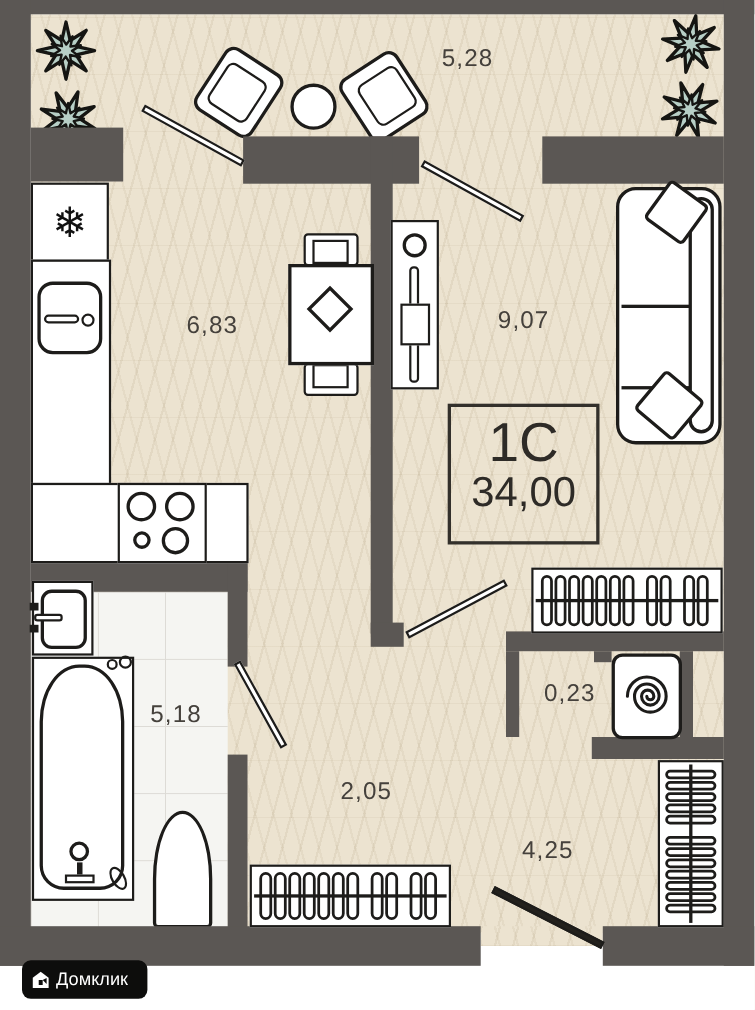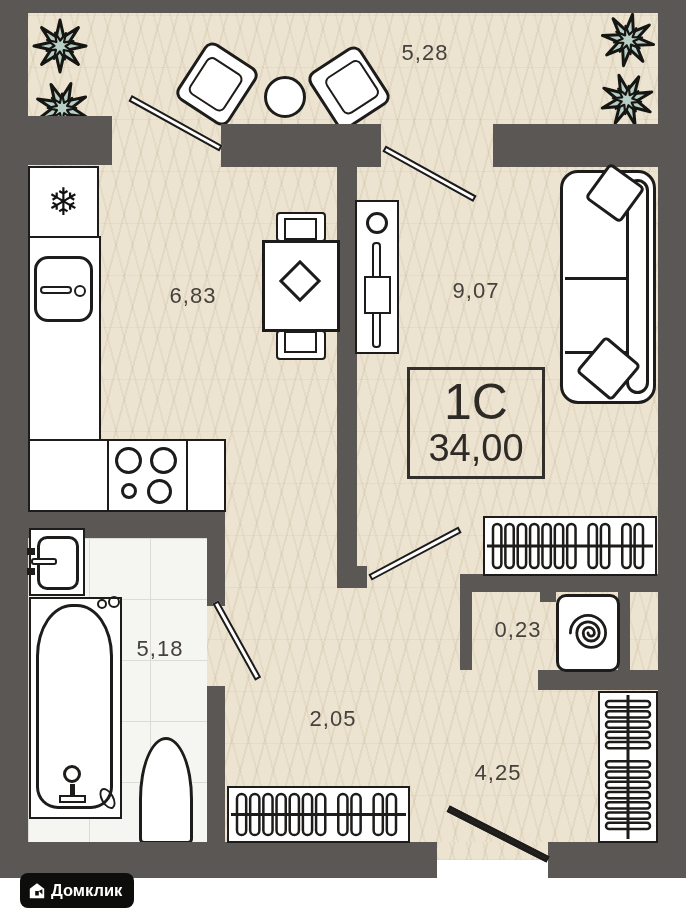--- a/index.html
+++ b/index.html
@@ -19,27 +19,27 @@
   .wall{position:absolute;background:#5b5754;z-index:2;}
   .furn{position:absolute;background:#fff;border:2.5px solid #1d1c1a;z-index:3;}
   .z1{z-index:1 !important;}
   .noborder{border:none;}
   .circle{border-radius:50%;}
   .door-leaf{position:absolute;background:#fff;border:2px solid #1d1c1a;z-index:4;}
   .area-label{position:absolute;z-index:5;font-size:22px;color:#45413c;letter-spacing:1px;
               transform:translateX(-50%);white-space:nowrap;}
   .balc-furn{position:absolute;background:#fff;border:3px solid #1d1c1a;z-index:1;}
   .plant{position:absolute;z-index:1;}
-  #unit-box{position:absolute;left:407px;top:367px;width:138px;height:112px;
+  #unit-box{position:absolute;left:407px;top:367px;width:138px;height:128px;
             border:3px solid #33302b;z-index:5;text-align:center;color:#2e2b27;}
   #unit-type{font-size:50px;line-height:52px;margin-top:6px;}
   #unit-area{font-size:38px;line-height:40px;}
   #logo{position:absolute;left:20px;top:873px;width:114px;height:35px;background:#0d0d0c;
         border-radius:8px;z-index:6;display:flex;align-items:center;gap:5px;padding:0 8px;}
-  #logo span{color:#fff;font-size:16.5px;font-weight:bold;text-align:right;}
+  #logo span{color:#fff;font-size:16.5px;font-weight:normal;text-align:right;}
   .hangers{padding:0;}
   svg{display:block;}
 </style>
 </head>
 <body>
 
 <div id="plan">
 
   <svg width="0" height="0" style="position:absolute">
     <defs>

